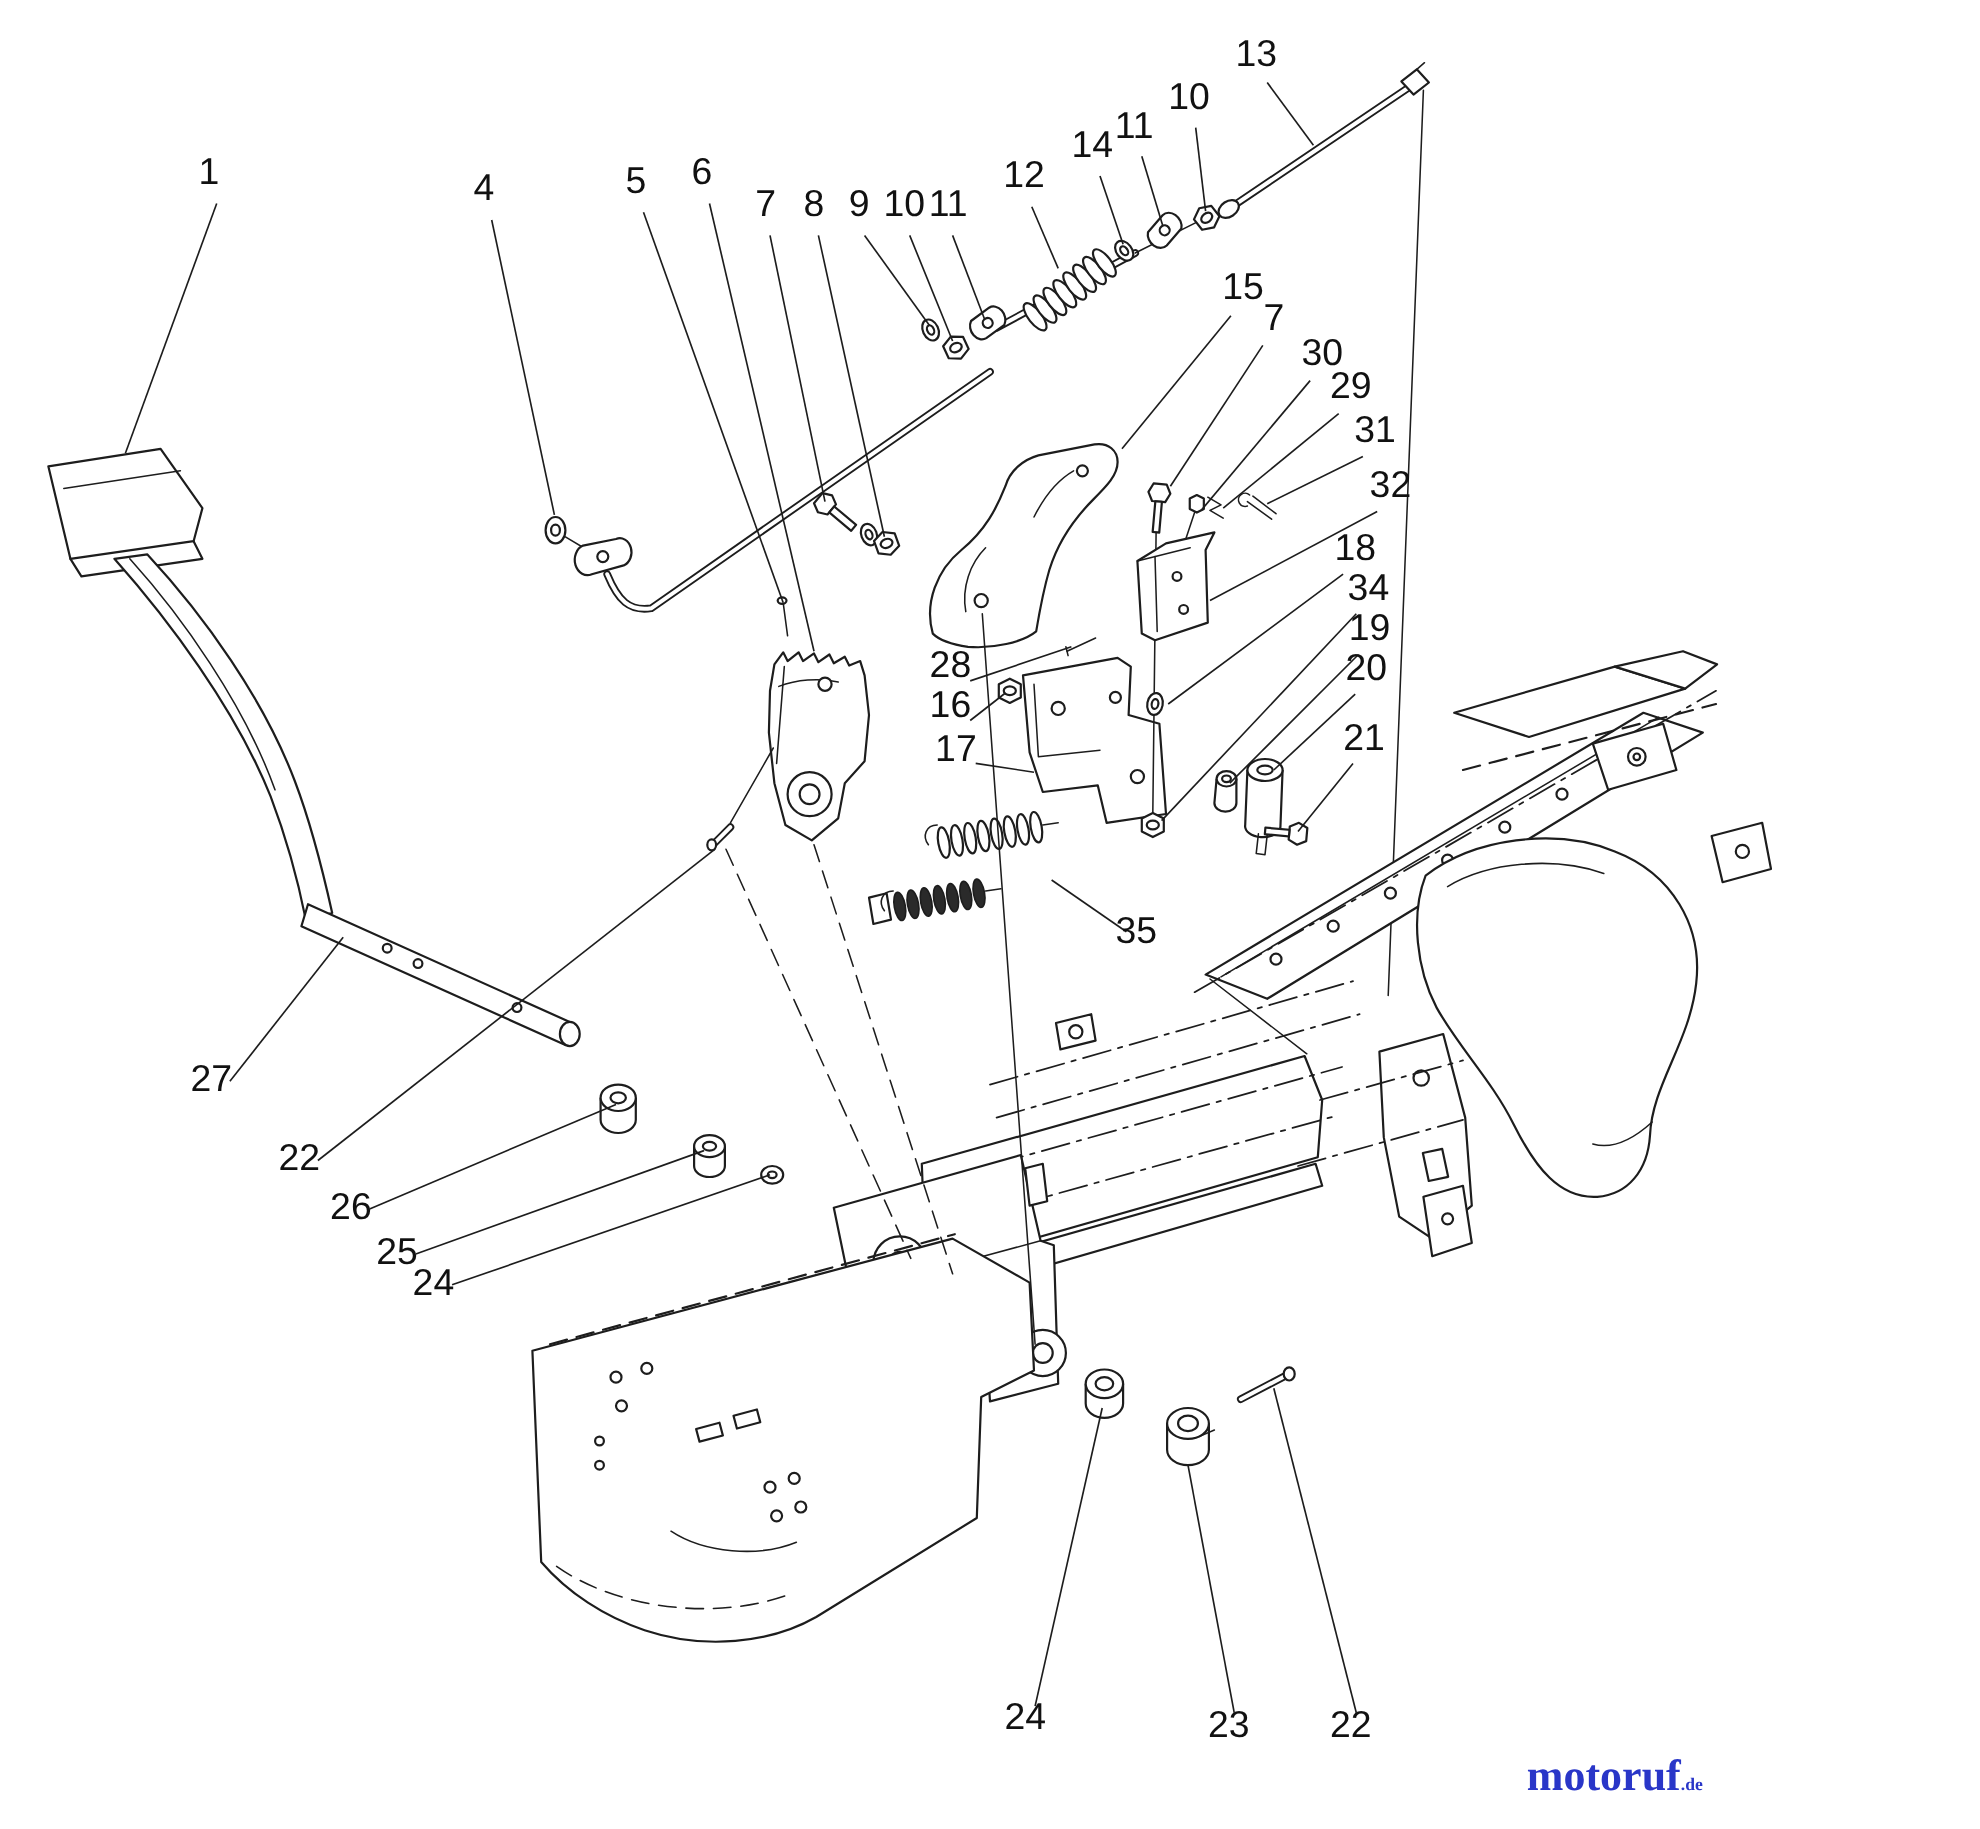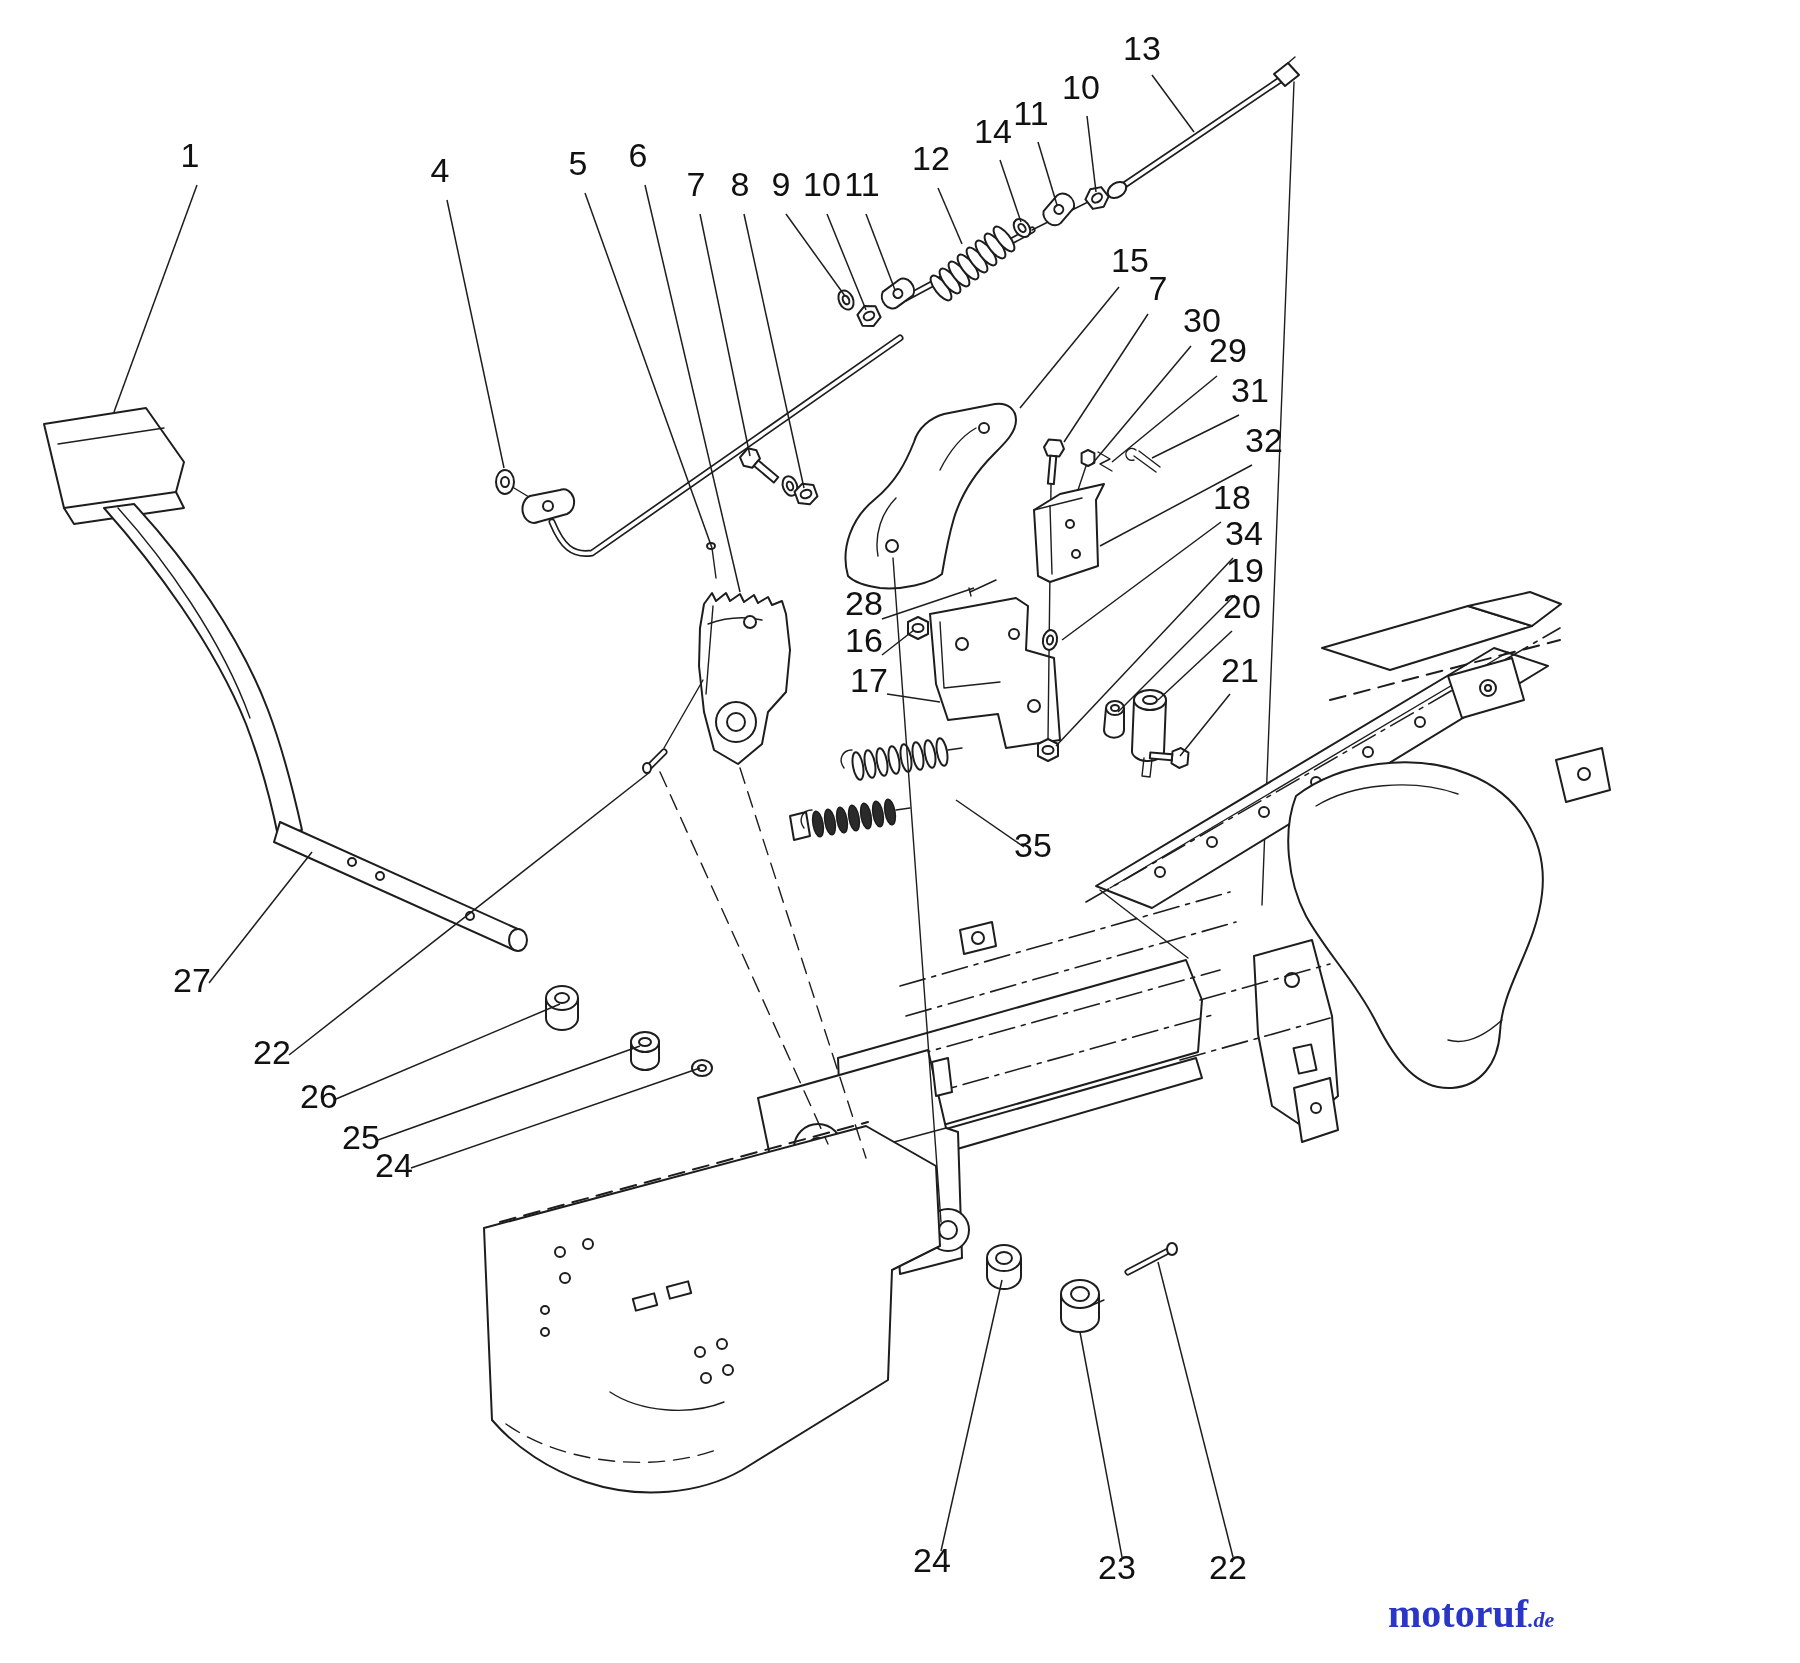--- a/index.html
+++ b/index.html
@@ -11,21 +11,21 @@
   .fw{fill:#ffffff;stroke:#1d1d1d;stroke-width:2;stroke-linejoin:round;}
   .fd{fill:#2a2a2a;stroke:#1d1d1d;stroke-width:1.5;}
   .rod{fill:none;stroke:#1d1d1d;stroke-width:7;stroke-linecap:round;}
   .rodin{fill:none;stroke:#ffffff;stroke-width:3.6;stroke-linecap:round;}
   .dash{stroke-dasharray:16 9;}
   .dashdot{stroke-dasharray:26 7 4 7;stroke-width:1.6;}
   .leader{stroke:#1d1d1d;stroke-width:1.5;}
   .callout{font:400 34px "Liberation Sans",sans-serif;fill:#111;}
   .watermark{position:absolute;left:1388px;top:1594px;font-family:"Liberation Serif",serif;
              font-weight:700;font-size:40px;line-height:1;cursor:pointer;}
-  .watermark .suffix{font-size:22px;font-weight:700;font-style:italic;}
+  .watermark .suffix{font-size:16px;font-weight:700;}
 </style>
 </head>
 <body>
 
 <div class="stage">
 <svg id="diagram-svg" width="1800" height="1663" viewBox="0 0 1800 1663">
   <defs>
     <g id="nut">
           <polygon points="-10,-6 0,-11 10,-6 10,6 0,11 -10,6"></polygon>
           <ellipse rx="5.5" ry="4"></ellipse>

